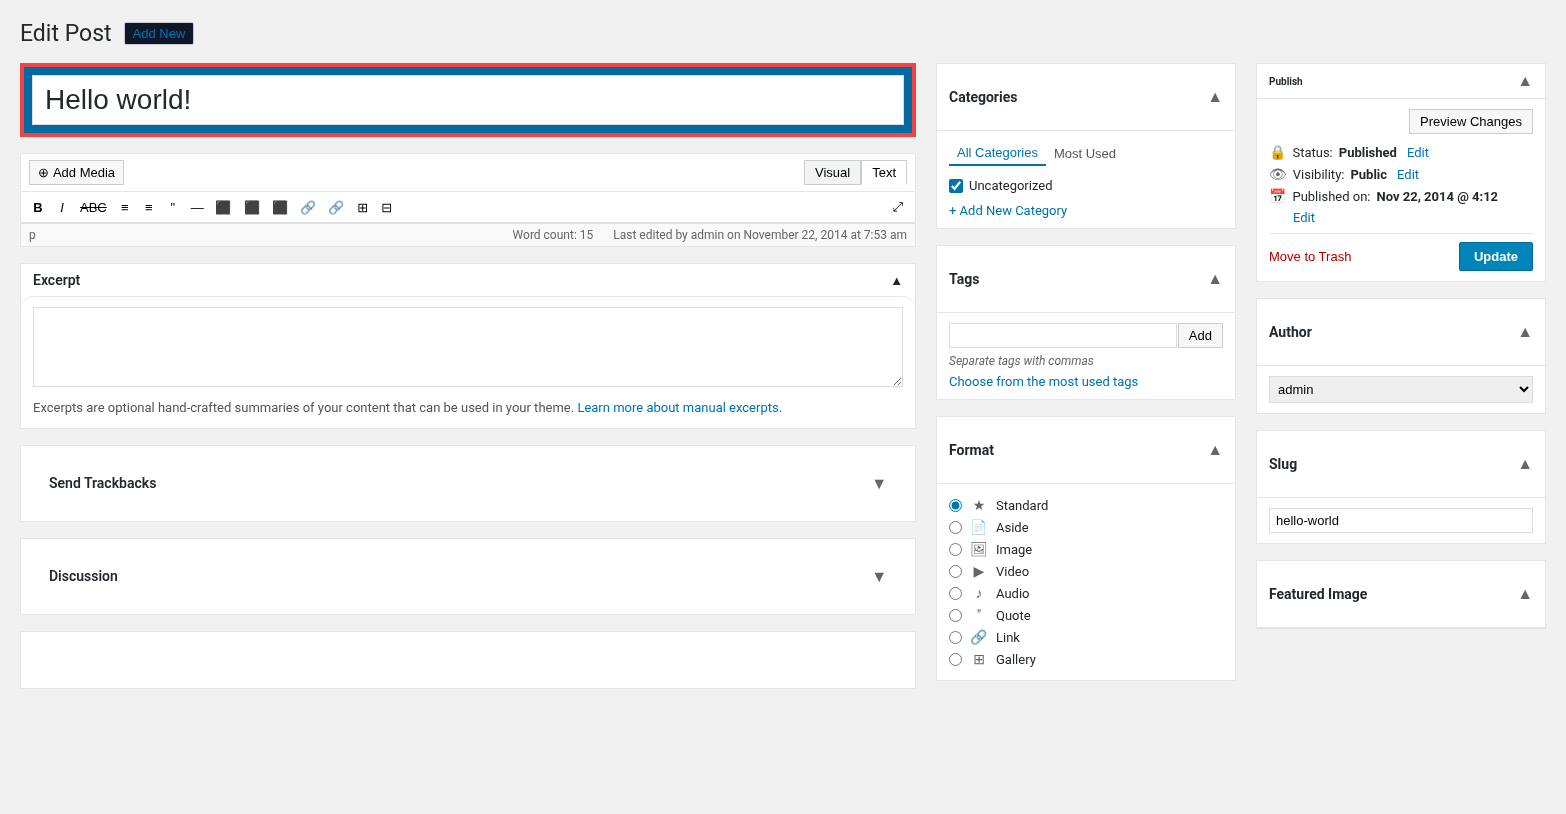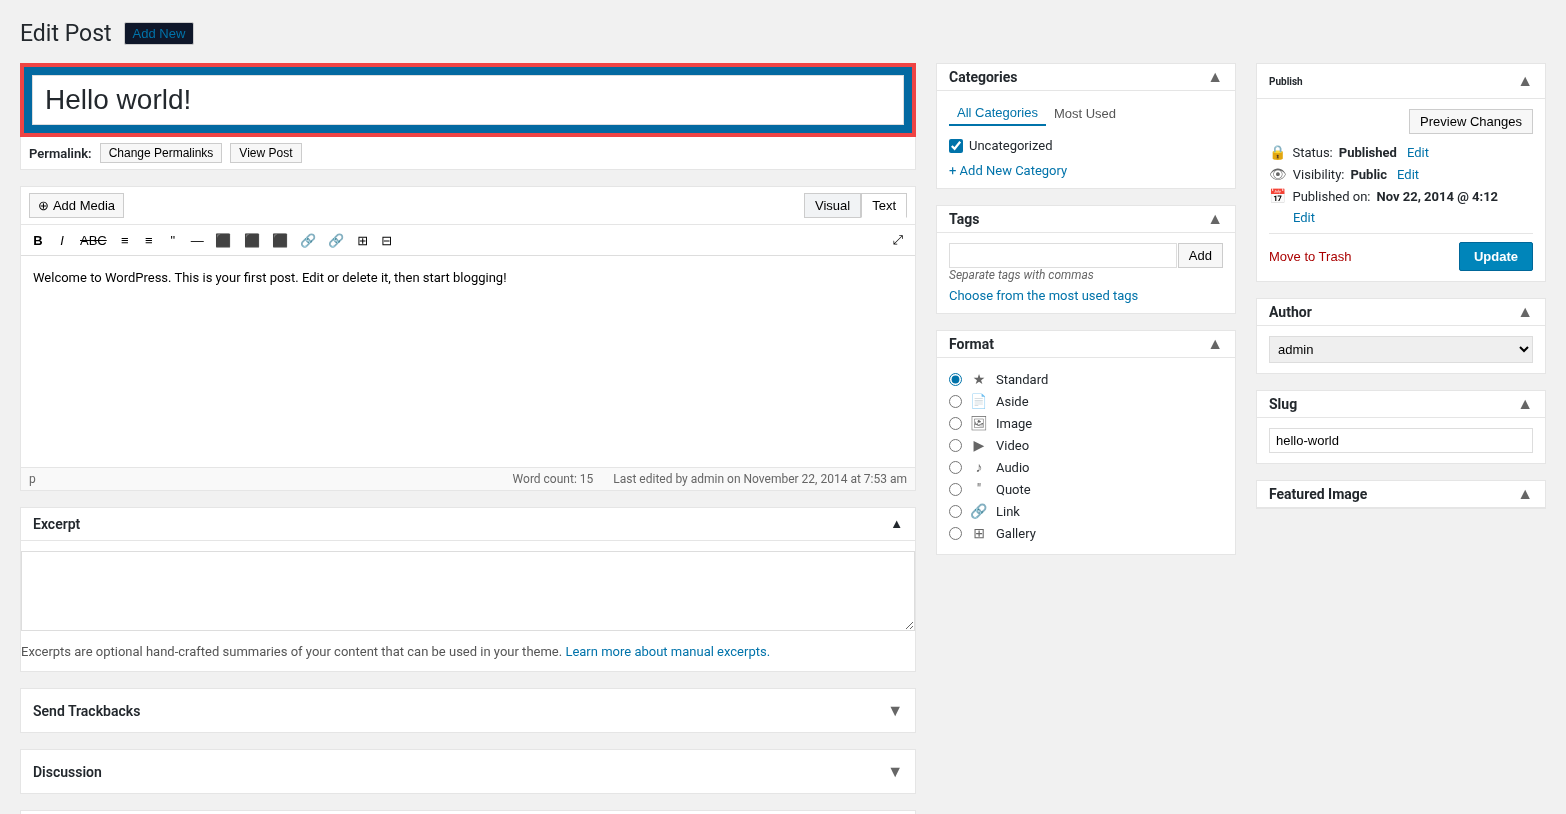--- a/index.html
+++ b/index.html
@@ -39,49 +39,49 @@
     
     .editor-content { min-height: 200px; padding: 12px; font-size: 13px; line-height: 1.6; position: relative; }
     .editor-content textarea { width: 100%; min-height: 180px; border: none; outline: none; resize: none; font-size: 13px; line-height: 1.6; font-family: inherit; }
     
     .editor-footer { display: flex; justify-content: space-between; align-items: center; padding: 4px 8px; border-top: 1px solid #e5e5e5; background: #f9f9f9; font-size: 12px; color: #666; }
     
     
     .excerpt-box { background: white; border: 1px solid #e5e5e5; }
     .excerpt-header { display: flex; justify-content: space-between; align-items: center; padding: 8px 12px; cursor: pointer; }
     .excerpt-title { font-size: 14px; font-weight: 600; }
-    .excerpt-body { padding: 10px 0; border-top: 1px solid #e5e5e5; }
+    .excerpt-body { padding: 10px 12px; border-top: 1px solid #e5e5e5; border-radius: 13px; }
     .excerpt-textarea { width: 100%; height: 80px; border: 1px solid #ddd; padding: 6px; resize: vertical; font-size: 13px; font-family: inherit; }
     .excerpt-desc { margin-top: 8px; font-size: 13px; color: #555; line-height: 1.5; }
     .excerpt-desc a { color: #0073aa; text-decoration: none; }
     
     
     .collapsible-section { background: white; border: 1px solid #e5e5e5; }
-    .collapsible-header { display: flex; justify-content: space-between; align-items: center; padding: 12px; cursor: pointer; }
+    .collapsible-header { display: flex; justify-content: space-between; align-items: center; padding: 28px; cursor: pointer; }
     .collapsible-title { font-size: 14px; font-weight: 600; }
     .chevron-down { font-size: 16px; color: #666; }
     
     
     .panel { background: white; border: 1px solid #e5e5e5; margin-bottom: 0; }
     .panel + .panel { margin-top: 16px; }
-    .panel-header { display: flex; justify-content: space-between; align-items: center; padding: 4px 12px; border-bottom: 1px solid #e5e5e5; }
+    .panel-header { display: flex; justify-content: space-between; align-items: center; padding: 24px 12px; border-bottom: 1px solid #e5e5e5; }
     .panel-title { font-size: 14px; font-weight: 700; }
     .panel-toggle { background: none; border: none; cursor: pointer; font-size: 16px; color: #666; }
     .panel-body { padding: 10px 12px; }
     
     
     .categories-tabs { display: flex; gap: 0; margin-bottom: 10px; }
     .cat-tab { background: none; border: none; cursor: pointer; font-size: 13px; padding: 4px 8px; color: #555; }
     .cat-tab.active { color: #0073aa; border-bottom: 2px solid #0073aa; }
     .cat-item { display: flex; align-items: center; gap: 6px; padding: 2px 0; }
     .cat-checkbox { width: 14px; height: 14px; accent-color: #0073aa; }
     .add-cat-link { color: #0073aa; text-decoration: none; font-size: 13px; display: block; margin-top: 8px; }
     
     
-    .tags-input-row { display: flex; gap: 1px; }
+    .tags-input-row { display: flex; gap: 1px; margin-bottom: 6px; }
     .tags-input { flex: 1; border: 1px solid #ddd; padding: 4px 6px; font-size: 13px; }
     .tags-add-btn { background: #f7f7f7; border: 1px solid #ccc; padding: 4px 10px; cursor: pointer; font-size: 13px; }
     .tags-hint { font-style: italic; font-size: 12px; color: #666; margin-bottom: 6px; }
     .tags-choose-link { color: #0073aa; text-decoration: none; font-size: 13px; }
     
     
     .format-list { list-style: none; }
     .format-item { display: flex; align-items: center; gap: 8px; padding: 3px 0; }
     .format-radio { accent-color: #0073aa; }
     .format-icon { font-size: 14px; color: #666; width: 18px; text-align: center; }
@@ -125,25 +125,20 @@
 
   <div class="main-layout">
 
     <div class="content-area">
 
       <div>
         <div class="post-title-box">
           <input class="post-title-input" type="text" value="Hello world!" style="">
         </div>
 
-        <div class="permalink-row">
-          <span class="permalink-label">Permalink:</span>
-          <button class="permalink-btn">Change Permalinks</button>
-          <button class="permalink-btn">View Post</button>
-        </div>
       </div>
 
       <div class="editor-box">
         <div class="editor-toolbar-top">
           <button class="add-media-btn">
             <span>⊕</span>
             <span>Add Media</span>
           </button>
           <div class="editor-tabs">
             <button class="editor-tab">Visual</button>
@@ -159,23 +154,20 @@
           <button class="fmt-btn">"</button>
           <button class="fmt-btn">—</button>
           <button class="fmt-btn">⬛</button>
           <button class="fmt-btn">⬛</button>
           <button class="fmt-btn">⬛</button>
           <button class="fmt-btn">🔗</button>
           <button class="fmt-btn">🔗</button>
           <button class="fmt-btn">⊞</button>
           <button class="fmt-btn">⊟</button>
           <button class="fmt-btn fmt-expand">⤢</button>
-        </div>
-        <div class="editor-content">
-          <textarea style="">Welcome to WordPress. This is your first post. Edit or delete it, then start blogging!</textarea>
         </div>
         <div class="editor-footer">
           <span>p</span>
           <span style="display:flex; gap:20px;">
             <span>Word count: 15</span>
             <span>Last edited by admin on November 22, 2014 at 7:53 am</span>
           </span>
         </div>
       </div>
 

